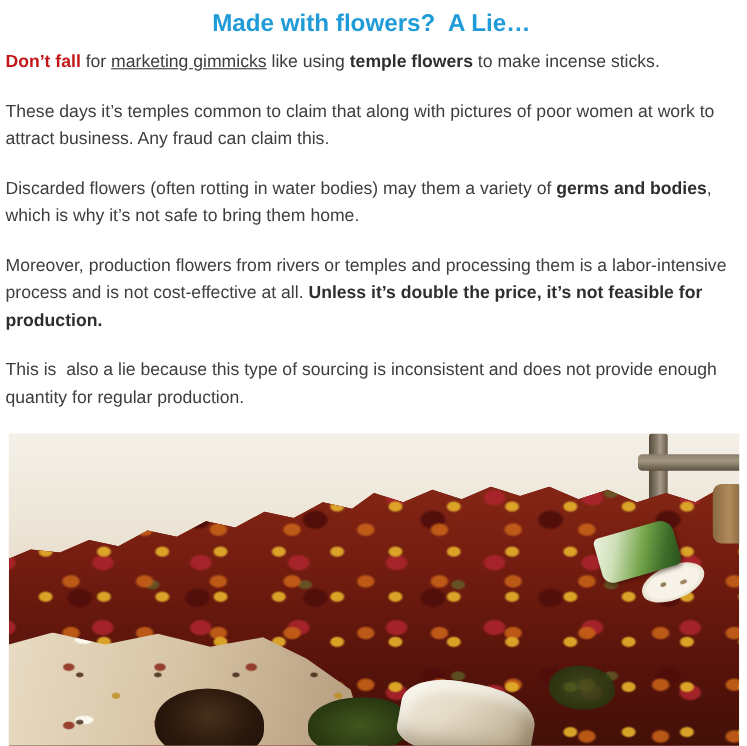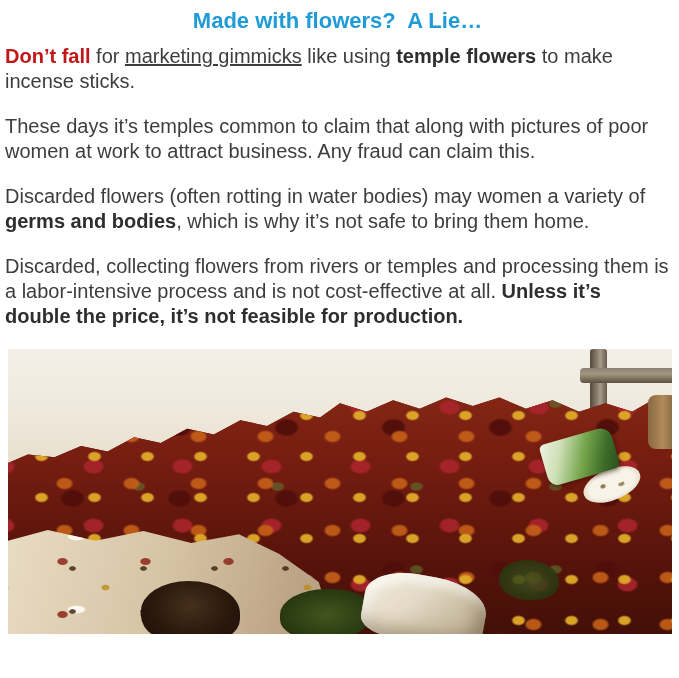--- a/index.html
+++ b/index.html
@@ -16,21 +16,21 @@
   .title {
     margin: 2px 0 10px 0;
     font-size: 22px;
     line-height: 27px;
     font-weight: 700;
     text-align: center;
     color: #1f9cd8;
   }
   .para {
     margin: 0 0 20px 0;
-    font-size: 20px;
+    font-size: 16px;
     line-height: 25px;
   }
   .bold { font-weight: 700; color: #2e2e2e; }
   .red { color: #c21718; font-weight: 700; }
   .underline { text-decoration: underline; }
 
   
   .photo {
     position: relative;
     margin: 0 7px 0 8px;
@@ -126,24 +126,25 @@
 <body>
 
 <div class="page">
   <div class="content">
     <h1 class="title">Made with flowers?&nbsp; A Lie…</h1>
 
     <p class="para"><span class="red">Don’t fall</span><span> for </span><span class="underline">marketing gimmicks</span><span> like using </span><span class="bold">temple flowers</span><span> to make incense sticks.</span></p>
 
     <p class="para"><span>These days it’s temples common to claim that along with pictures of poor women at work to attract business. Any fraud can claim this.</span></p>
 
-    <p class="para"><span>Discarded flowers (often rotting in water bodies) may women a variety of </span><span class="bold">germs and bodies</span><span>, which is why it’s not safe to bring them home.</span></p>
+    <p class="para"><span>Discarded flowers (often rotting in water bodies) may them a variety of </span><span class="bold">germs and bodies</span><span>, which is why it’s not safe to bring them home.</span></p>
 
-    <p class="para"><span>Discarded, collecting flowers from rivers or temples and processing them is a labor-intensive process and is not cost-effective at all. </span><span class="bold">Unless it’s double the price, it’s not feasible for production.</span></p>
+    <p class="para"><span>Moreover, production flowers from rivers or temples and processing them is a labor-intensive process and is not cost-effective at all. </span><span class="bold">Unless it’s double the price, it’s not feasible for production.</span></p>
 
+    <p class="para"><span>This is&nbsp; also a lie because this type of sourcing is inconsistent and does not provide enough quantity for regular production.</span></p>
   </div>
 
   <div class="photo" role="img" aria-label="Photograph of a large heap of discarded temple flowers in red, orange, yellow and maroon dumped on wet ground, with a white plastic bottle, a paper plate, a green plastic wrapper, a wooden post and a metal pipe railing.">
     <div class="pipe-v"></div>
     <div class="pipe-h"></div>
     <div class="flowers"></div>
     <div class="wet"></div>
     <div class="dark-mound"></div>
     <div class="foliage-a"></div>
     <div class="foliage-b"></div>

